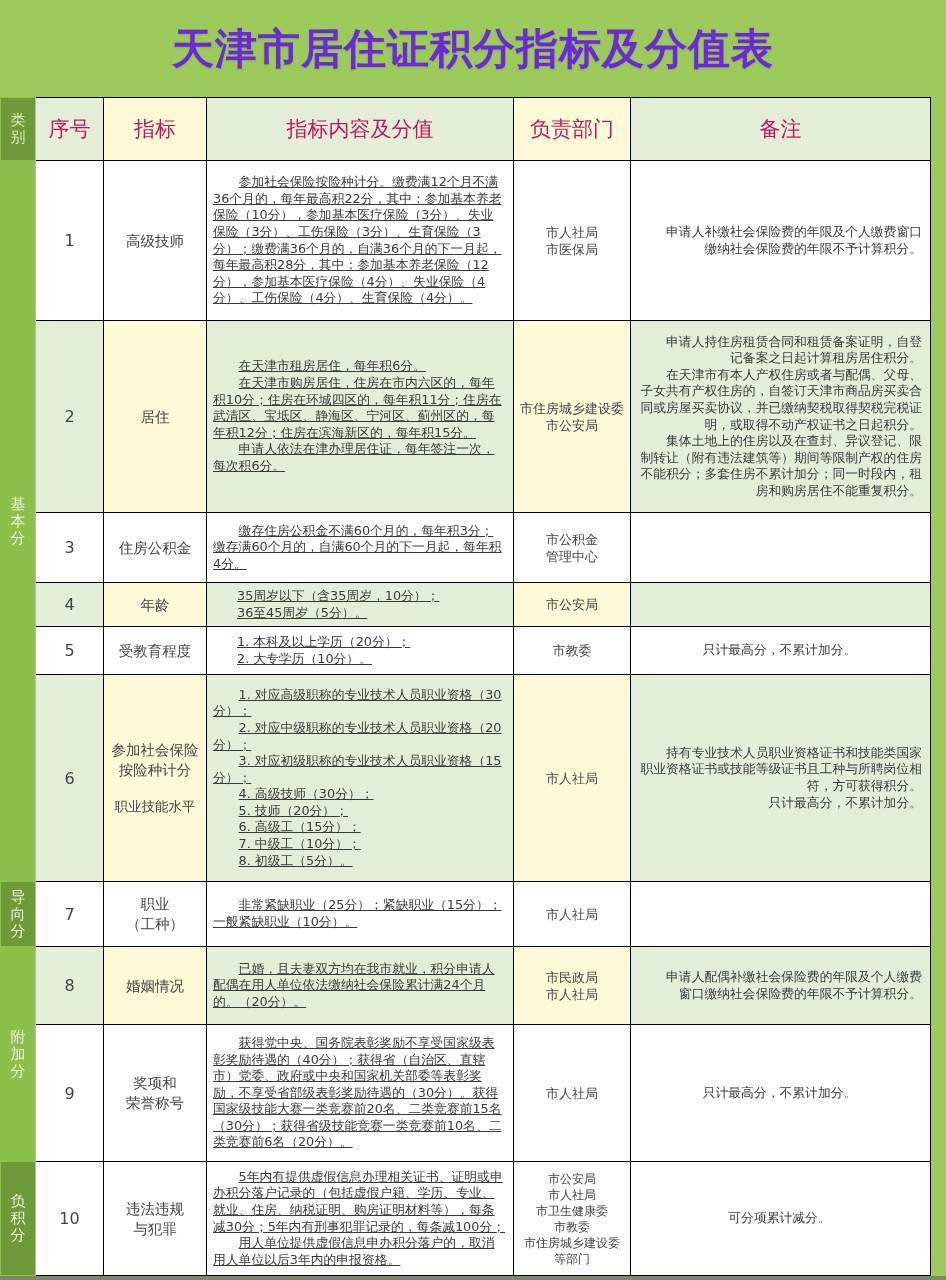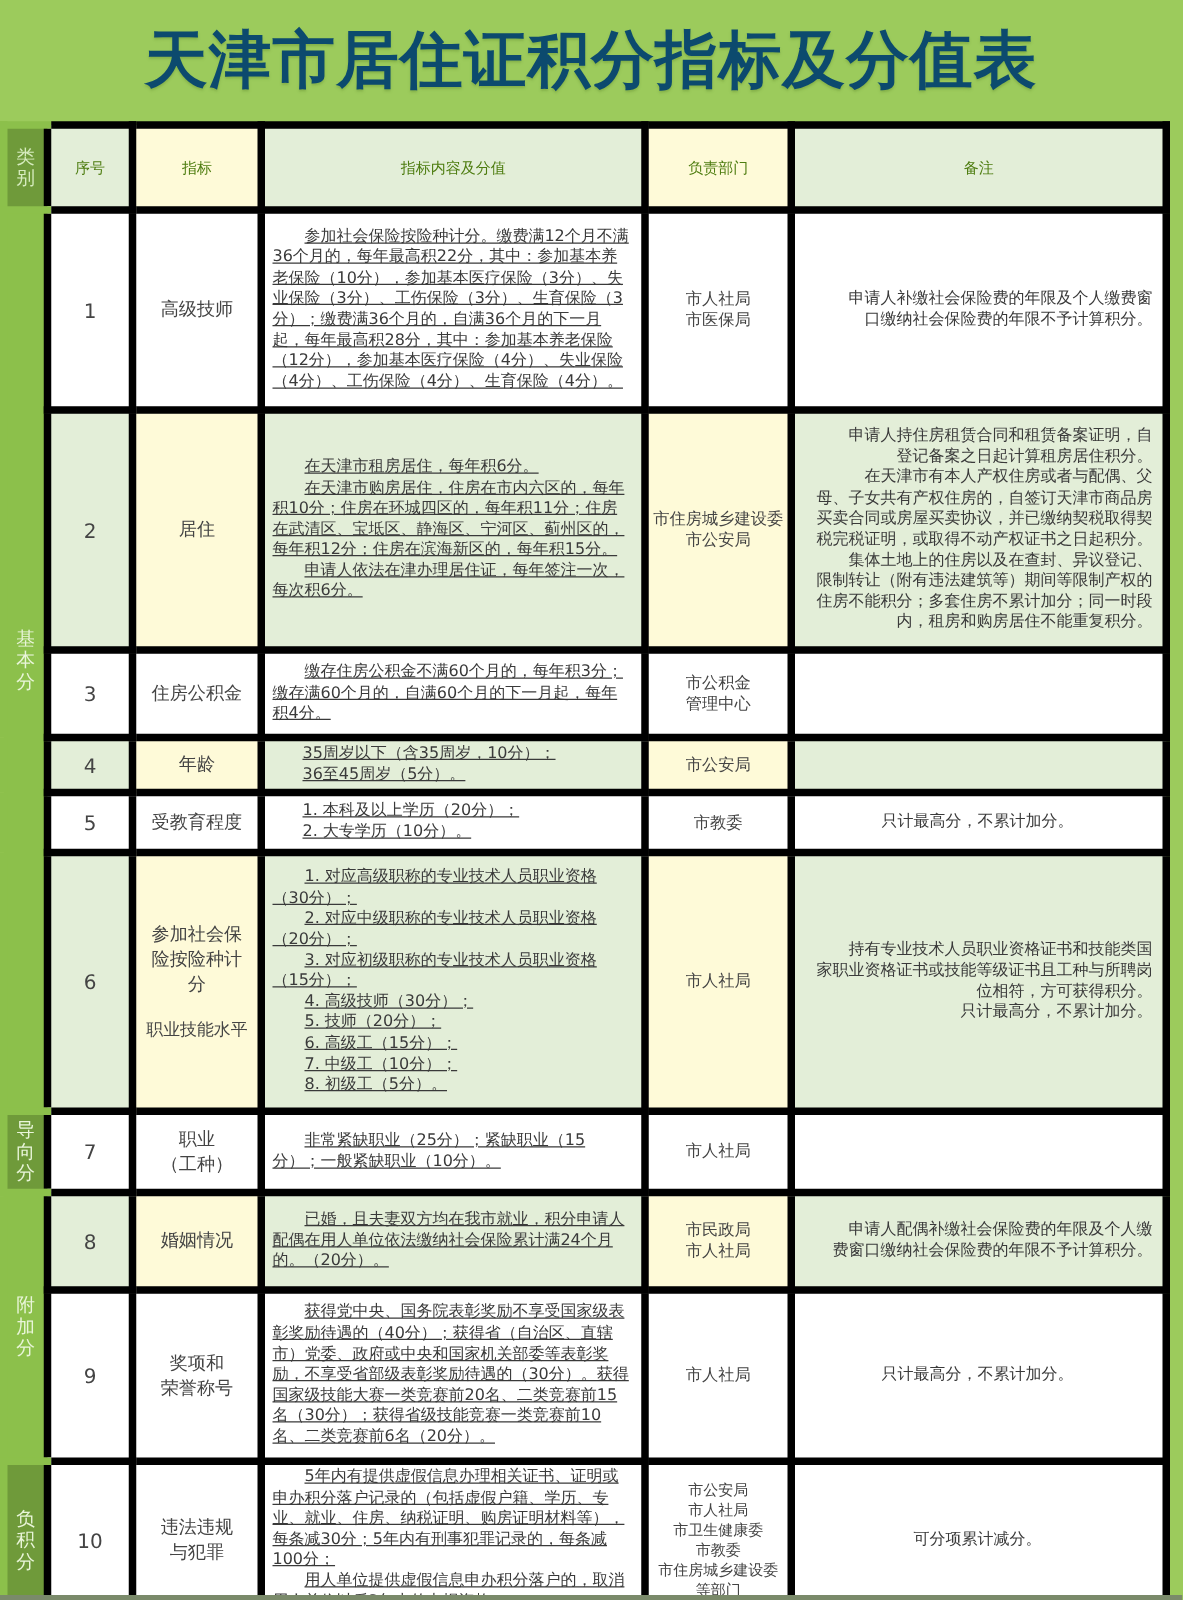--- a/index.html
+++ b/index.html
@@ -5,32 +5,32 @@
   html, body { margin: 0; padding: 0; }
   body {
     width: 946px; height: 1280px; overflow: hidden;
     background: #9ccb5c;
     font-family: "DejaVu Sans", "Liberation Sans", sans-serif;
     color: #3a3a3a;
   }
   .page { position: relative; width: 946px; height: 1280px; }
   .title {
     height: 102px; line-height: 97px; text-align: center;
-    color: #0c4a6e; font-size: 50px; font-weight: bold; letter-spacing: 1px;
+    color: #6d28d9; font-size: 42px; font-weight: bold; letter-spacing: 1px;
     text-shadow: 0 1px 2px rgba(90,130,40,0.35);
   }
   table {
     position: absolute; left: 0; top: 97px;
     width: 930px; border-collapse: collapse; table-layout: fixed;
   }
   td, th {
-    border: 6px solid #000000; padding: 0; font-weight: normal;
+    border: 1px solid #000000; padding: 0; font-weight: normal;
     vertical-align: middle; text-align: center; font-size: 13px; line-height: 17px;
   }
-  th { height: 62px; font-size: 12px; color: #4d7c0f; }
+  th { height: 62px; font-size: 21px; color: #be185d; }
   .cat {
     background: #8cc04b; color: #e9f5d9; border-color: #8cc04b;
     font-size: 15px; line-height: 17px; border-right: 1px solid #b9bdb0;
   }
   .cat.header { background: #6f9a3a; color: #d7ecbf; }
   .cat.dark { background: #6f9a3a; }
   .cat .v { display: inline-block; width: 16px; word-break: break-all; }
   .seq { font-size: 16px; color: #444; }
   .name { font-size: 14.5px; color: #444; line-height: 20px; }
   .dept { font-size: 13px; color: #444; line-height: 17px; margin-left: 45px; }

